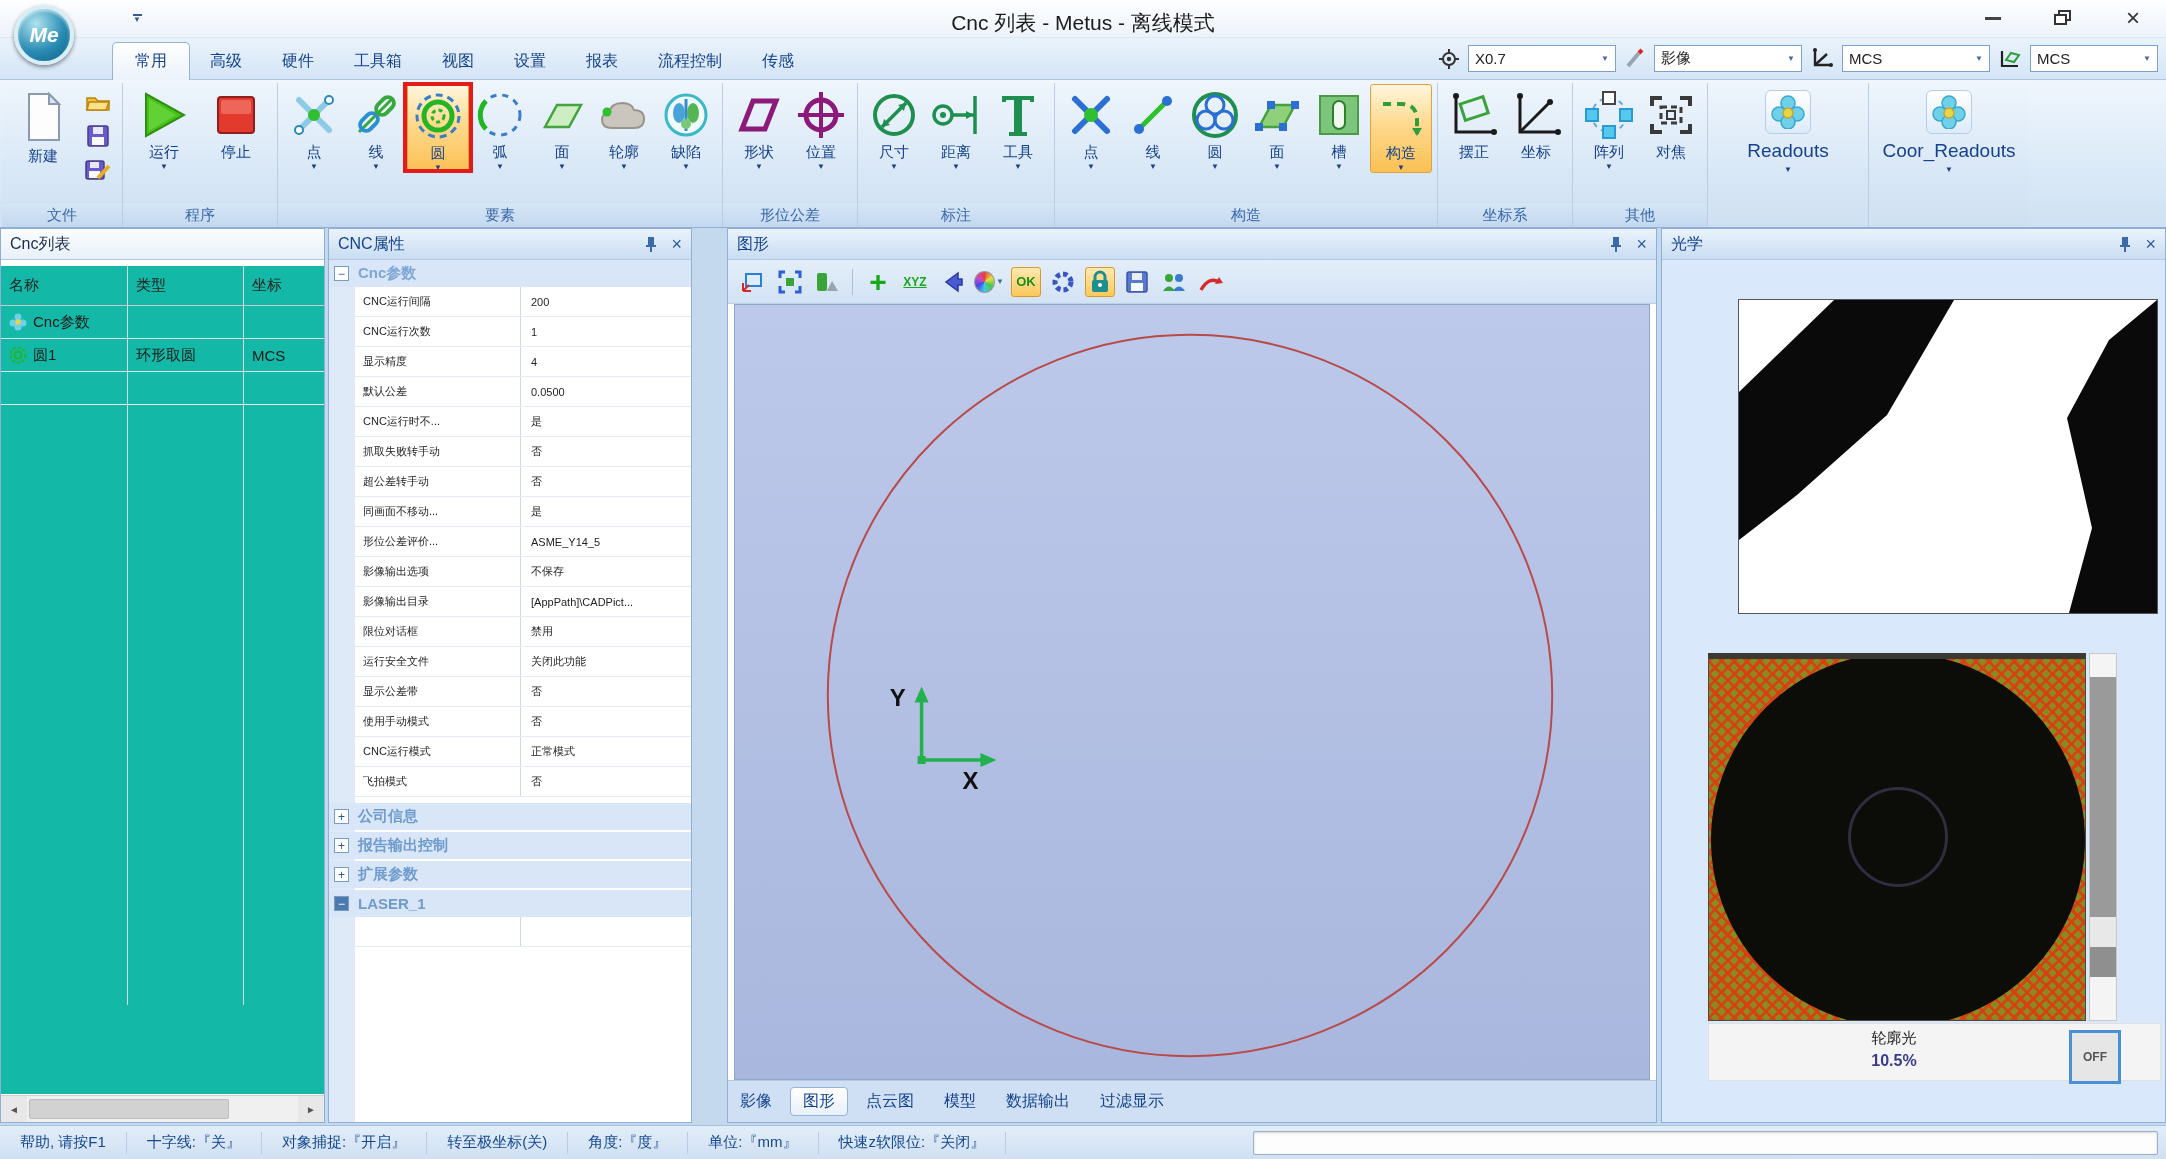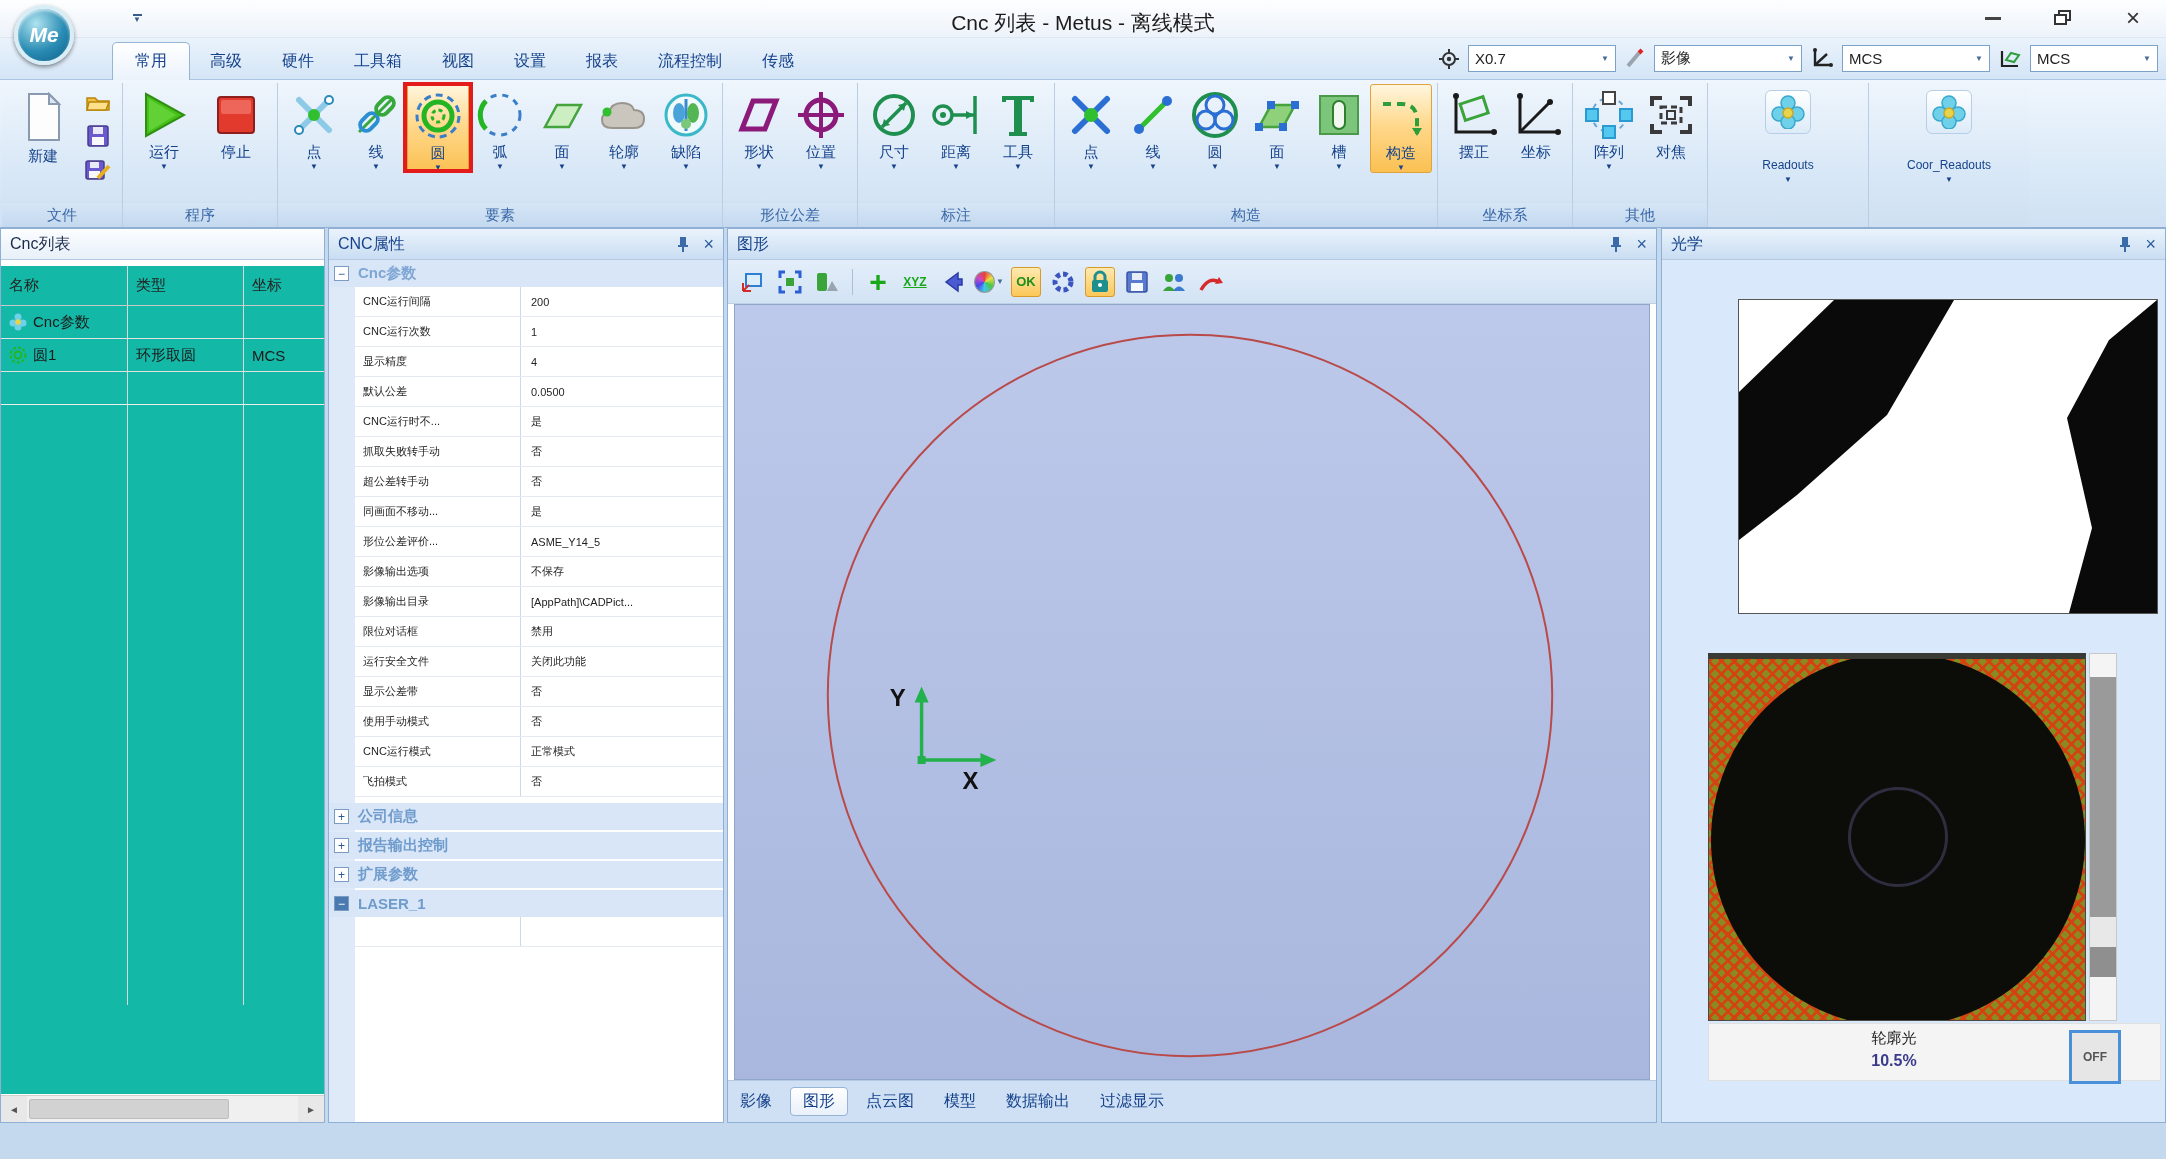--- a/index.html
+++ b/index.html
@@ -65,21 +65,21 @@
     border:1px solid #e0a33d; }
   .red-box { position:absolute; left:-5px; top:-3px; right:-5px; bottom:-1px;
     border:4px solid #e41b1b; z-index:6; pointer-events:none; }
   .smallcol { display:flex; flex-direction:column; gap:6px; padding:4px 4px 0; }
   .sbtn { width:30px; height:28px; display:flex; align-items:center; justify-content:center; border-radius:3px; }
   .readouts-group { justify-content:flex-start; }
   .readouts-btn { width:150px; display:flex; flex-direction:column; align-items:center; padding-top:6px; }
   .readouts-btn .plate { width:46px; height:44px; border-radius:6px;
     background:linear-gradient(#ffffff,#dcebf8); border:1px solid #b8cee6;
     display:flex; align-items:center; justify-content:center; }
-  .readouts-btn .lb { font-size:12px; color:#15428b; margin-top:24px; }
+  .readouts-btn .lb { font-size:19px; color:#15428b; margin-top:6px; }
   .readouts-btn .dd { font-size:8px; color:#15428b; margin-top:3px; }
 
   
   .panel { position:absolute; background:#fff; border:1px solid #8fb0d4; }
   .panel-header { height:31px; background:linear-gradient(#eaf3fc,#c9ddf2);
     color:#15428b; font-size:16px; display:flex; align-items:center;
     padding:0 9px; border-bottom:1px solid #b4c9e2; }
   .ph-icons { margin-left:auto; display:flex; gap:14px; align-items:center; }
   .ph-x { font-size:18px; color:#2a5a9a; line-height:16px; }
 
@@ -95,21 +95,21 @@
   .cnc-row.data { border-bottom:1px solid #e2e2e2; }
   .hscroll { position:absolute; left:0; right:0; bottom:0; height:27px; background:#f0f0f0;
     border-top:1px solid #d0d0d0; display:flex; align-items:center; }
   .hs-btn { width:26px; height:100%; display:flex; align-items:center; justify-content:center;
     font-size:10px; color:#555; background:#e8e8e8; }
   .hs-track { flex:1; height:100%; position:relative; }
   .hs-thumb { position:absolute; left:2px; top:3px; bottom:3px; width:200px; background:#d2d2d2;
     border:1px solid #bdbdbd; border-radius:2px; }
 
   
-  .props-panel { left:328px; top:228px; width:396px; height:895px; }
+  .props-panel { left:328px; top:228px; width:364px; height:895px; }
   .props-body { position:absolute; left:0; top:31px; right:0; bottom:0; background:#fff; overflow:hidden; }
   .props-gutter { position:absolute; left:0; top:0; bottom:0; width:26px; background:#dfeaf8; }
   .pgroup-row { position:relative; z-index:2; height:27px; display:flex; align-items:center; gap:9px;
     background:#d8e6f7; padding-left:5px; font-size:15px; font-weight:bold; color:#6f9bcd; }
   .pgroup-row.open { color:#7fa6d4; }
   .expand-box { width:15px; height:15px; background:#fff; border:1px solid #7a9cc2;
     display:flex; align-items:center; justify-content:center; font-size:12px; line-height:12px;
     color:#2a5a9a; font-weight:normal; }
   .expand-box.filled { background:#4a7ab0; color:#fff; }
   .prow { margin-left:26px; height:30px; display:flex; border-bottom:1px solid #e4e9f2;
@@ -947,14 +947,24 @@
       <div class="vs-seg" style="flex:1;background:#f4f4f4;"></div>
     </div>
 
     <div class="light-strip">
       <div class="light-label">轮廓光</div>
       <div class="light-value">10.5%</div>
       <div class="off-btn">OFF</div>
     </div>
   </div>
 
+  <div class="statusbar">
+    <div class="sb-item">帮助, 请按F1</div>
+    <div class="sb-item">十字线:『关』</div>
+    <div class="sb-item">对象捕捉:『开启』</div>
+    <div class="sb-item">转至极坐标(关)</div>
+    <div class="sb-item">角度:『度』</div>
+    <div class="sb-item">单位:『mm』</div>
+    <div class="sb-item">快速z软限位:『关闭』</div>
+    <div class="sb-progress"></div>
+  </div>
 
 </div>
 
 </body></html>

